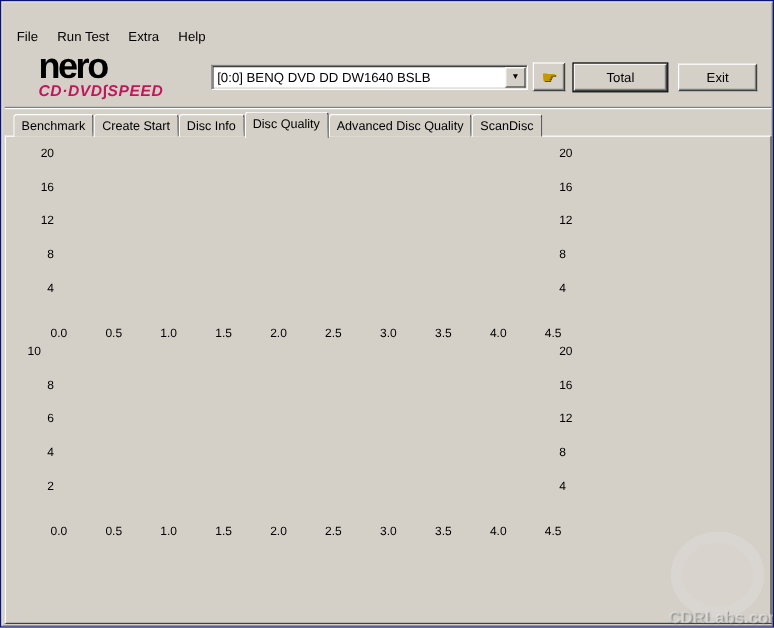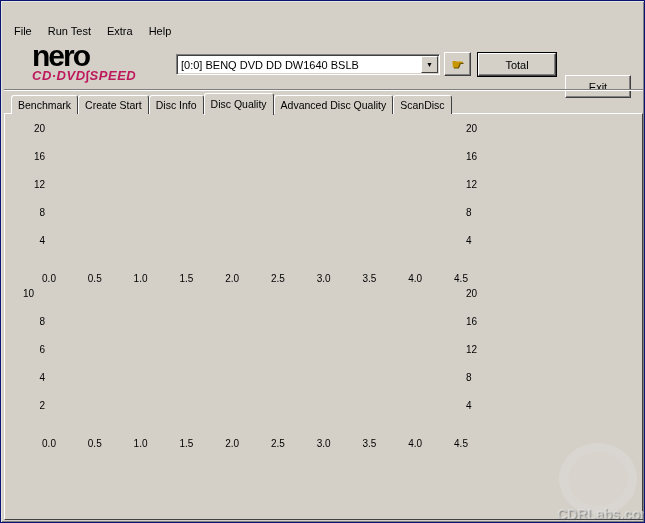--- a/index.html
+++ b/index.html
@@ -46,21 +46,21 @@
   .combo-text{flex:1;padding:0 4px;white-space:nowrap;overflow:hidden;}
   .combo-btn{width:17px;height:17px;margin-right:1px;background:#d4d0c8;border:1px solid;
     border-color:#fff #404040 #404040 #fff;display:flex;align-items:center;justify-content:center;
     font-size:7px;color:#000;}
   .btn{background:#d4d0c8;border:1px solid;border-color:#fff #404040 #404040 #fff;
     box-shadow:inset -1px -1px 0 #808080;display:flex;align-items:center;justify-content:center;
     font-size:11px;cursor:default;}
   .hand-btn{position:absolute;left:440px;top:11px;width:27px;height:24px;font-size:14px;color:#c89600;
     text-shadow:1px 1px 0 #6b5000;}
   .start-btn{position:absolute;left:474px;top:12px;width:78px;height:23px;outline:1px solid #000;}
-  .exit-btn{position:absolute;left:561px;top:12px;width:66px;height:23px;margin-top:22px;}
+  .exit-btn{position:absolute;left:561px;top:12px;width:66px;height:23px;}
   .tb-sep{position:absolute;left:3px;top:88px;width:639px;height:2px;border-top:1px solid #808080;border-bottom:1px solid #fff;}
   .tabs{position:absolute;left:10px;top:92px;height:22px;display:flex;z-index:3;}
   .tab{height:19px;margin-top:2px;padding:3px 6px 0 6px;background:#d4d0c8;
     border:1px solid;border-color:#fff #404040 #d4d0c8 #fff;
     border-bottom:none;border-top-left-radius:3px;border-top-right-radius:3px;
     font-size:10.5px;white-space:nowrap;}
   .tab.active{height:22px;margin-top:0;padding-top:4px;position:relative;z-index:4;
     box-shadow:0 2px 0 #d4d0c8;}
   .panel{position:absolute;left:3px;top:112px;width:639px;height:407px;background:#d4d0c8;
     border:1px solid;border-color:#fff #404040 #404040 #fff;z-index:1;}

